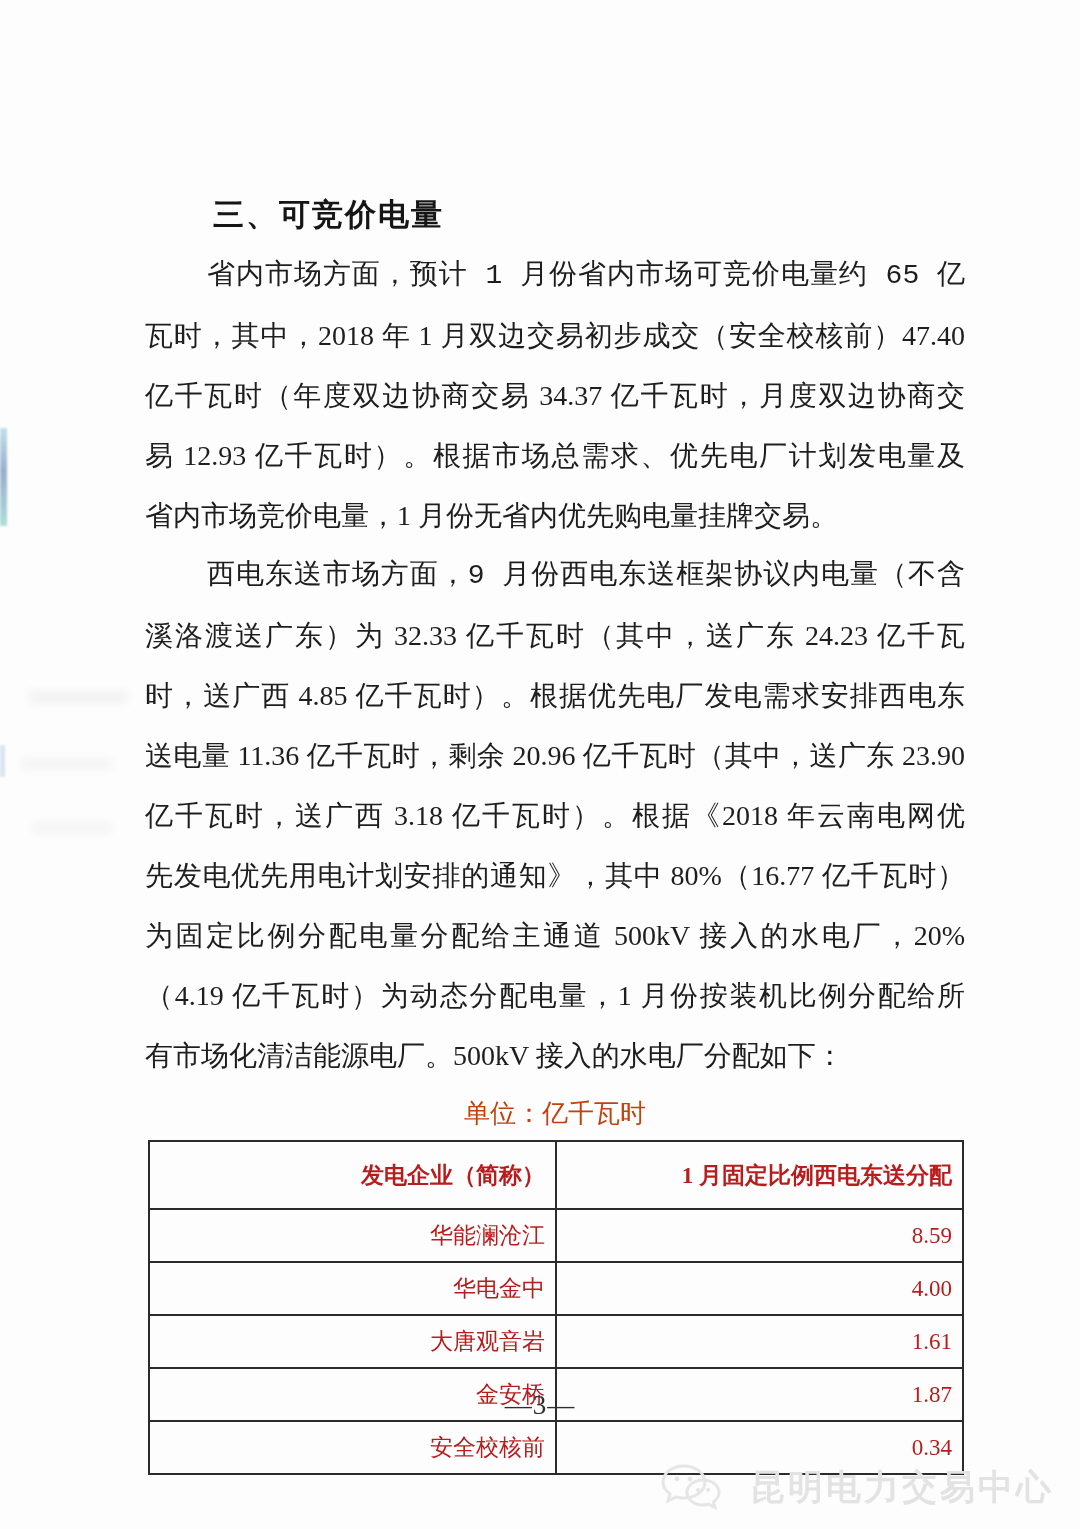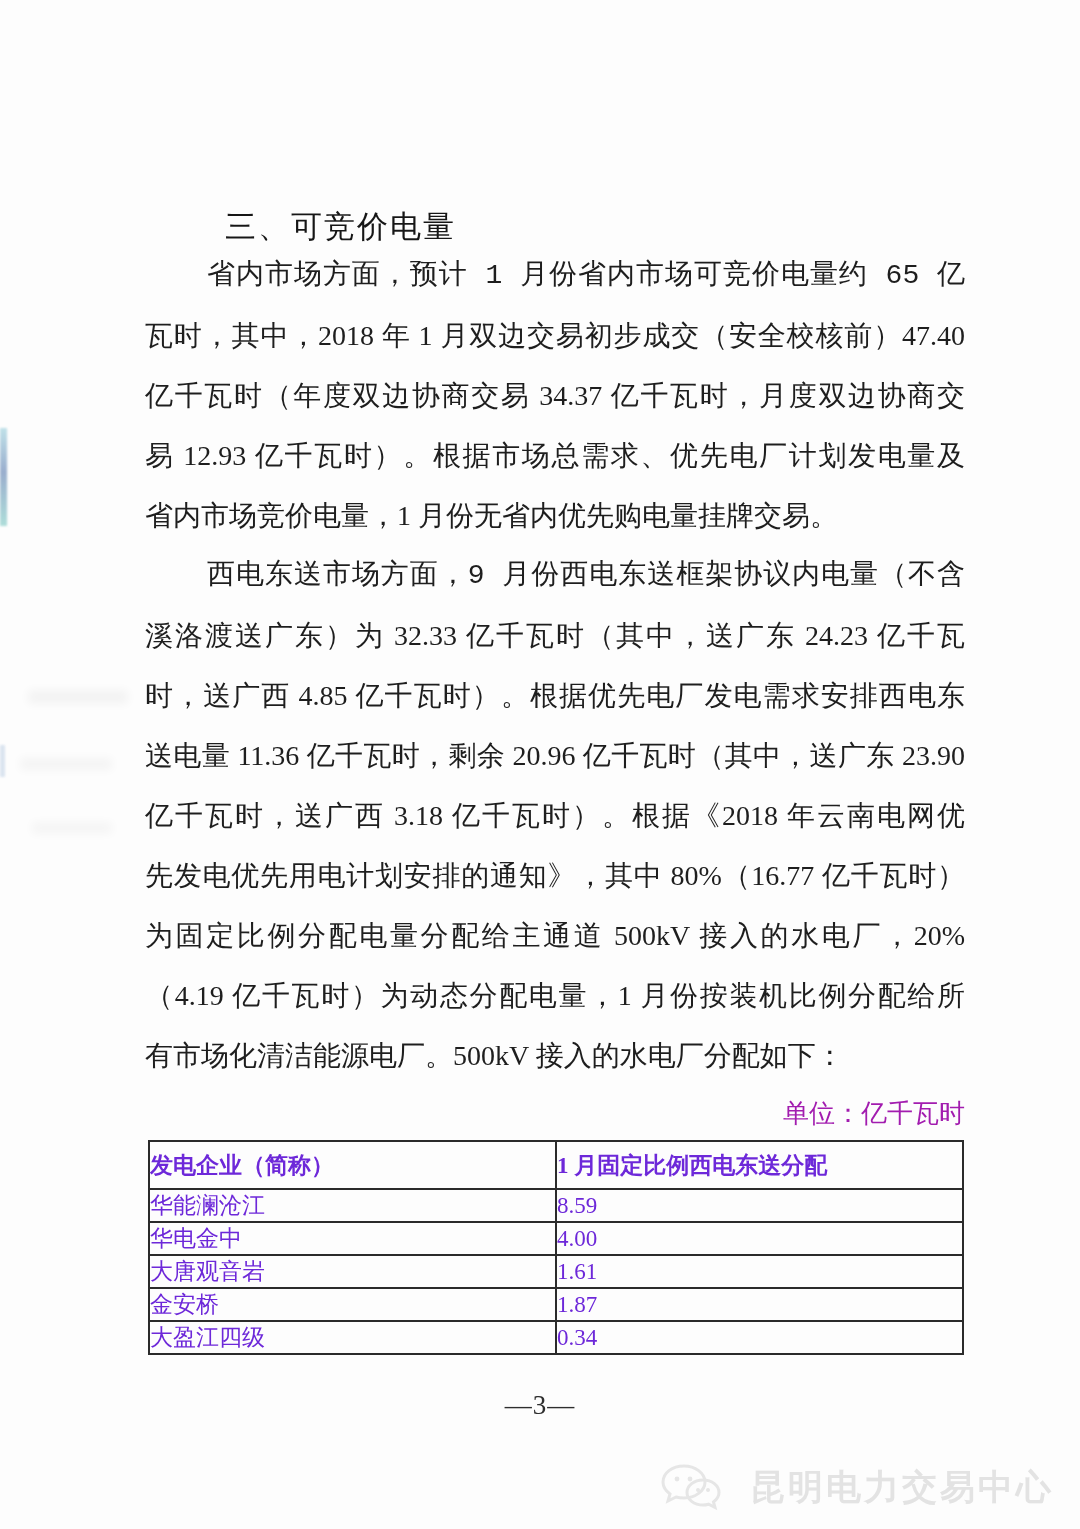--- a/index.html
+++ b/index.html
@@ -14,45 +14,45 @@
     background:linear-gradient(#8fcbd9 0%, #4a6fa8 45%, #6fc4bd 100%);
     opacity:.55; filter:blur(1px); }
   .art-blue2 { left:0; top:745px; width:5px; height:32px;
     background:#9db8d8; opacity:.35; filter:blur(1px); }
   .smudge { background:#000; filter:blur(5px); }
   .smudge1 { left:28px; top:690px; width:100px; height:14px; opacity:.04; }
   .smudge2 { left:20px; top:758px; width:92px; height:12px; opacity:.035; }
   .smudge3 { left:32px; top:822px; width:80px; height:12px; opacity:.03; }
 
   .heading {
-    position:absolute; left:209px; top:190px; margin:16px;
-    font-family:"Liberation Sans", sans-serif; font-weight:400;
+    position:absolute; left:209px; top:190px; margin:4px;
+    font-family:"Liberation Sans", sans-serif; font-weight:700;
     font-size:31px; letter-spacing:2px; color:#161616;
   }
   .body-block { position:absolute; left:145px; top:246px; width:820px; }
   .line {
     height:60px; line-height:60px; font-size:28px;
     text-align:justify; text-align-last:justify;
     overflow:hidden; color:#1e1e1e;
   }
   .line.start { text-indent:62px;font-family:Liberation Mono, monospace; }
   .line.last { text-align-last:left; }
 
   .unit {
     position:absolute; left:145px; top:1096px; width:820px;
-    text-align:right; font-size:26px; color:#a21caf;
+    text-align:center; font-size:26px; color:#c2410c;
   }
 
   table.alloc {
     position:absolute; left:148px; top:1140px; width:816px;
     border-collapse:collapse; table-layout:fixed;
   }
   .alloc th, .alloc td {
-    border:2px solid #2b2b2b; text-align:left; vertical-align:middle;
-    padding:0; color:#6d28d9;
+    border:2px solid #2b2b2b; text-align:right; vertical-align:middle;
+    padding:10px; color:#b91c1c;
   }
   .alloc th { height:46px; font-size:23px; font-weight:700; }
   .alloc td { height:29px; font-size:23px; font-weight:400;border-radius:7px; }
 
   .pageno {
     position:absolute; left:0; top:1390px; width:1080px;
     text-align:center; font-size:27px; color:#2e2e2e; letter-spacing:1px;
   }
 
   .watermark {
@@ -115,21 +115,21 @@
       </tr>
       <tr>
         <td>大唐观音岩</td>
         <td>1.61</td>
       </tr>
       <tr>
         <td>金安桥</td>
         <td>1.87</td>
       </tr>
       <tr>
-        <td>大盈江四级</td>
+        <td>安全校核前</td>
         <td>0.34</td>
       </tr>
     </tbody>
   </table>
 
   <div class="pageno">—3—</div>
 
   <div class="watermark">
     <svg width="64" height="50" viewBox="0 0 64 50">
       <g fill="none" stroke="#e6e6e6" stroke-width="3">

